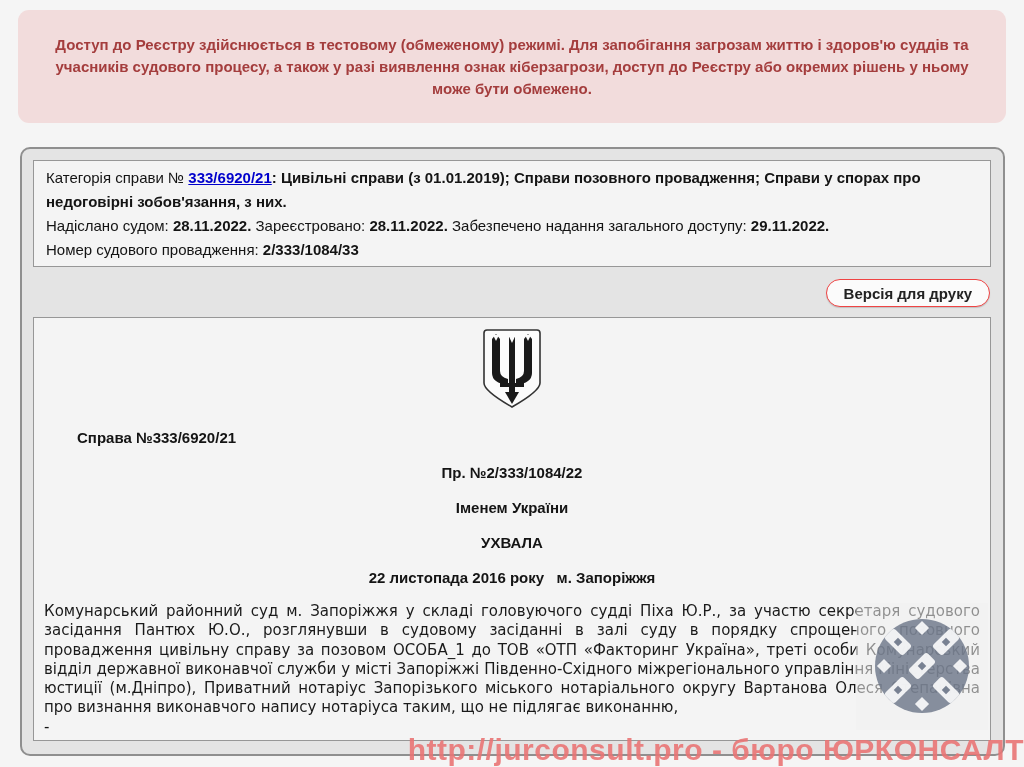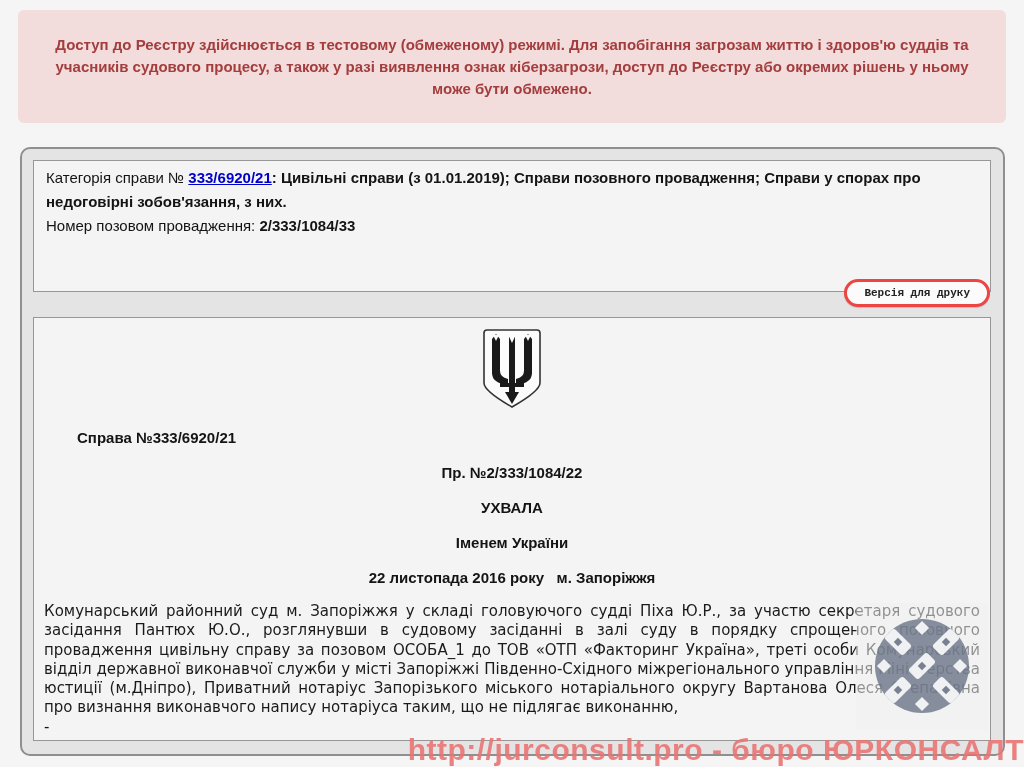--- a/index.html
+++ b/index.html
@@ -8,61 +8,61 @@
     background: #f5f5f5;
     font-family: "Liberation Sans", sans-serif;
     overflow: hidden;
   }
   .page { position: relative; width: 1024px; height: 767px; }
 
   
   .banner {
     position: absolute; left: 18px; top: 10px;
     width: 988px; height: 113px;
-    background: #f2dcdc; border-radius: 6px;
+    background: #f2dcdc; border-radius: 11px;
     display: flex; align-items: center; justify-content: center;
     box-sizing: border-box; padding: 0 22px;
   }
   .banner p {
     margin: 0; color: #a43d3d; font-weight: bold;
     font-size: 15px; line-height: 22px; text-align: center;
   }
 
   
   .panel {
     position: absolute; left: 20px; top: 147px;
     width: 985px; height: 609px;
     background: #e4e4e4;
     border: 2px solid #8f8f8f; border-radius: 10px;
     box-sizing: border-box;
   }
 
   
   .info-box {
     position: absolute; left: 11px; top: 11px;
-    width: 958px; height: 132px;
+    width: 958px; height: 107px;
     background: #f4f4f4; border: 1px solid #979797;
     box-sizing: border-box; padding: 5px 12px;
     font-size: 15px; line-height: 24px; color: #141414;
   }
   .info-box p { margin: 0; }
   .info-box b { font-weight: bold; }
   .case-link {
     color: #0000cc; font-weight: bold; text-decoration: underline; cursor: pointer;
   }
 
   
   .toolbar {
     position: absolute; top: 130px; right: 13px; height: 28px;
   }
   .print-btn {
-    font-family: Liberation Mono, monospace;
-    font-size: 11px; font-weight: bold; color: #222;
+    font-family: Liberation Sans, sans-serif;
+    font-size: 15px; font-weight: bold; color: #222;
     background: #fbfbfb;
-    border: 3px solid #ef4444; border-radius: 14px;
+    border: 1px solid #ef4444; border-radius: 14px;
     height: 28px; padding: 0 17px; cursor: pointer;
     box-shadow: 0 1px 1px rgba(0,0,0,0.15);
   }
 
   
   .doc-box {
     position: absolute; left: 11px; top: 168px;
     width: 958px; height: 424px;
     background: #f4f4f4; border: 1px solid #979797;
     box-sizing: border-box; padding: 9px 10px 0 10px;
@@ -108,21 +108,22 @@
 <div class="page">
 
   <div class="banner">
     <p>Доступ до Реєстру здійснюється в тестовому (обмеженому) режимі. Для запобігання загрозам життю і здоров'ю суддів та учасників судового процесу, а також у разі виявлення ознак кіберзагрози, доступ до Реєстру або окремих рішень у ньому може бути обмежено.</p>
   </div>
 
   <div class="panel">
 
     <div class="info-box">
       <p><span>Категорія справи №</span> <a class="case-link">333/6920/21</a><b>: Цивільні справи (з 01.01.2019); Справи позовного провадження; Справи у спорах про недоговірні зобов'язання, з них.</b></p>
-      <p><span>Номер позовом провадження:</span> <b>2/333/1084/33</b></p>
+      <p><span>Надіслано судом:</span> <b>28.11.2022.</b> <span>Зареєстровано:</span> <b>28.11.2022.</b> <span>Забезпечено надання загального доступу:</span> <b>29.11.2022.</b></p>
+      <p><span>Номер судового провадження:</span> <b>2/333/1084/33</b></p>
     </div>
 
     <div class="toolbar">
       <button class="print-btn">Версія для друку</button>
     </div>
 
     <div class="doc-box">
 
       <div class="emblem-wrap">
         <svg width="64" height="84" viewBox="0 0 64 84">
@@ -138,22 +139,22 @@
           <g fill="#fcfcfc">
             <polygon points="16,14 13,8 19,8"></polygon>
             <polygon points="32,16 29.2,10 34.8,10"></polygon>
             <polygon points="48,14 45,8 51,8"></polygon>
           </g>
         </svg>
       </div>
 
       <p class="h-bold case-line">Справа №333/6920/21</p>
       <p class="h-bold center mt">Пр. №2/333/1084/22</p>
+      <p class="h-bold mt">Іменем України</p>
       <p class="h-bold mt">УХВАЛА</p>
-      <p class="h-bold mt">Іменем України</p>
       <p class="h-bold center mt pre">22 листопада 2016 року   м. Запоріжжя</p>
       <p class="body-text">Комунарський районний суд м. Запоріжжя у складі головуючого судді Піха Ю.Р., за участю секретаря судового засідання Пантюх Ю.О., розглянувши в судовому засіданні в залі суду в порядку спрощеного позовного провадження цивільну справу за позовом ОСОБА_1 до ТОВ «ОТП «Факторинг Україна», треті особи Комунарський відділ державної виконавчої служби у місті Запоріжжі Південно-Східного міжрегіонального управління Міністерства юстиції (м.Дніпро), Приватний нотаріус Запорізького міського нотаріального округу Вартанова Олеся Степанівна про визнання виконавчого напису нотаріуса таким, що не підлягає виконанню,</p>
       <p class="body-end">-</p>
     </div>
   </div>
 
   <div class="stamp">
     <svg width="132" height="127" viewBox="0 0 132 127">
       <circle cx="66" cy="63" r="47" fill="#6a7487" fill-opacity="0.8"></circle>
       <g fill="#ffffff" fill-opacity="0.88">

